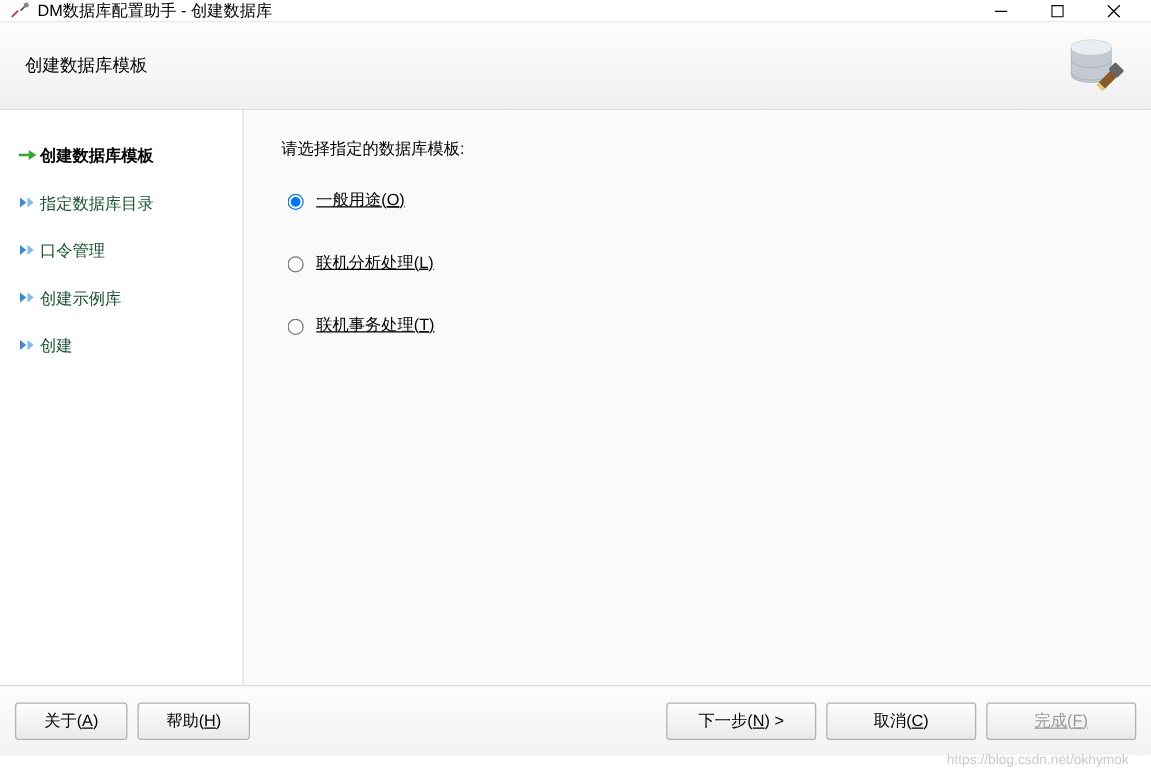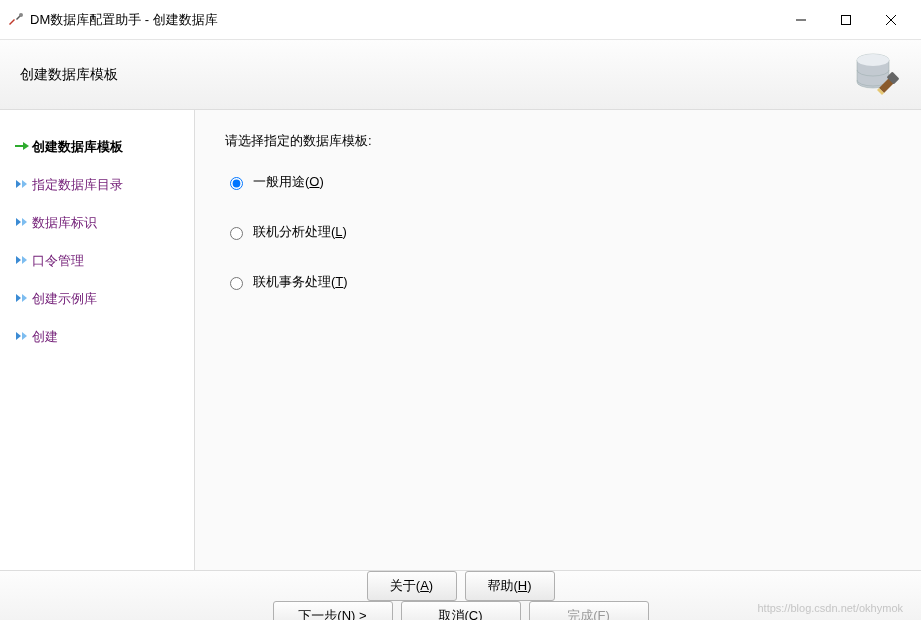--- a/index.html
+++ b/index.html
@@ -8,21 +8,21 @@
       font-family: "Microsoft YaHei", "SimSun", sans-serif;
       font-size: 13px;
       background: #fff;
       width: 921px;
       height: 620px;
       overflow: hidden;
     }
     .titlebar {
       display: flex;
       align-items: center;
-      height: 40px;
+      height: 18px;
       padding: 0 8px;
       background: #fff;
       border-bottom: 1px solid #e5e5e5;
     }
     .titlebar .app-icon {
       width: 16px;
       height: 16px;
       margin-right: 6px;
     }
     .titlebar .title {
@@ -69,51 +69,51 @@
       display: flex;
       align-items: center;
       padding: 10px 4px;
       cursor: pointer;
     }
     .step .arrow {
       width: 18px;
       flex-shrink: 0;
     }
     .step .label {
-      color: #701a75;
+      color: #14532d;
     }
     .step.active .label {
       font-weight: bold;
       color: #000;
     }
     .content {
       flex: 1;
       padding: 22px 30px;
       background: #fafafa;
     }
     .prompt {
       margin-bottom: 23px;
     }
     .radio-row {
       display: flex;
       align-items: center;
       margin: 16px 0 32px 0;
+      text-decoration: underline;
     }
     .radio-row input {
       margin-right: 10px;
     }
     .radio-row label u { text-decoration: underline; }
     .footer {
       display: flex;
       align-items: center;
       height: 56px;
-      padding: 0 12px;
+      padding: 16px 12px;
       border-top: 1px solid #ddd;
       background: linear-gradient(#fdfdfd, #f2f2f2);
-      flex-direction: column;
     }
     .footer-left { display: flex; gap: 8px; }
     .footer-spacer { flex: 1; }
     .footer-right { display: flex; gap: 8px; }
     button.wiz {
       height: 30px;
       padding: 0 16px;
       background: linear-gradient(#fefefe, #e9e9e9);
       border: 1px solid #b0b0b0;
       border-radius: 3px;
@@ -192,27 +192,20 @@
             <path d="M1 5 H9 V2 L15 6 L9 10 V7 H1 Z" fill="#2eab2e"></path>
           </svg></span>
         <span class="label">创建数据库模板</span>
       </div>
       <div class="step">
         <span class="arrow"><svg width="16" height="12" viewBox="0 0 16 12">
             <path d="M2 2 L7 6 L2 10 Z" fill="#3b8bd4"></path>
             <path d="M8 2 L13 6 L8 10 Z" fill="#7dbdf0"></path>
           </svg></span>
         <span class="label">指定数据库目录</span>
-      </div>
-      <div class="step">
-        <span class="arrow"><svg width="16" height="12" viewBox="0 0 16 12">
-            <path d="M2 2 L7 6 L2 10 Z" fill="#3b8bd4"></path>
-            <path d="M8 2 L13 6 L8 10 Z" fill="#7dbdf0"></path>
-          </svg></span>
-        <span class="label">数据库标识</span>
       </div>
       <div class="step">
         <span class="arrow"><svg width="16" height="12" viewBox="0 0 16 12">
             <path d="M2 2 L7 6 L2 10 Z" fill="#3b8bd4"></path>
             <path d="M8 2 L13 6 L8 10 Z" fill="#7dbdf0"></path>
           </svg></span>
         <span class="label">口令管理</span>
       </div>
       <div class="step">
         <span class="arrow"><svg width="16" height="12" viewBox="0 0 16 12">

